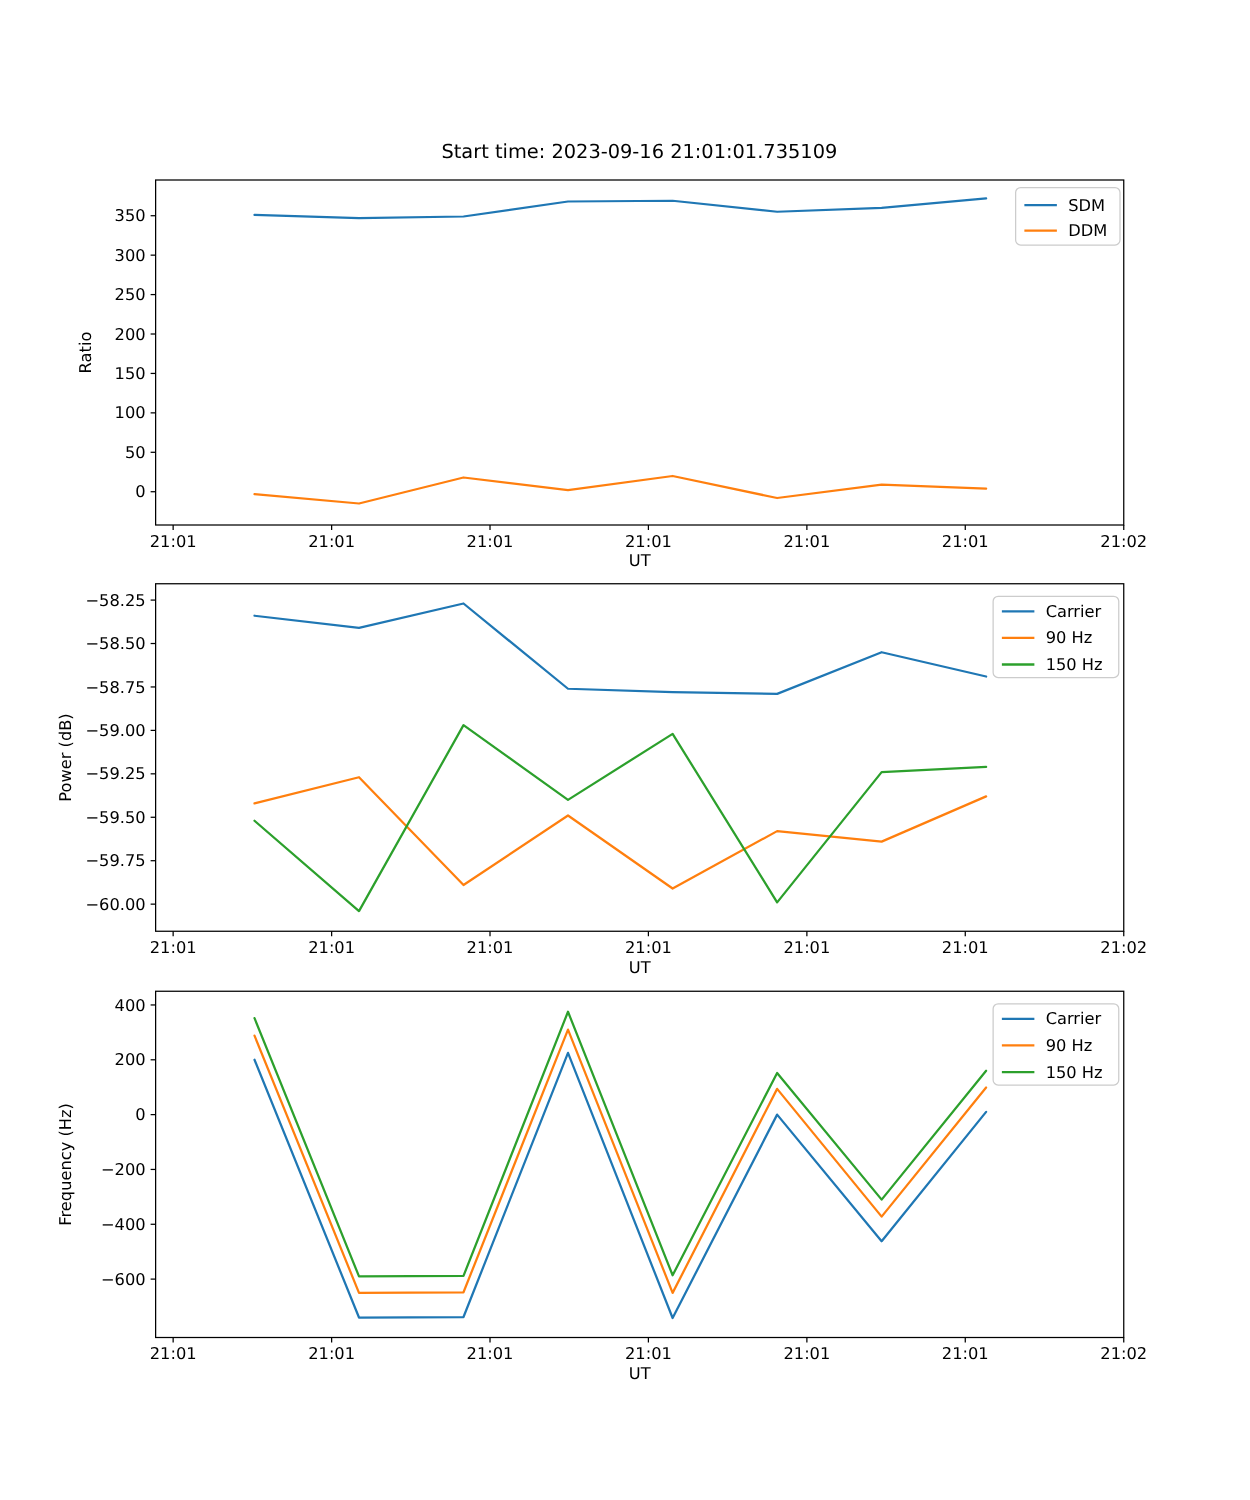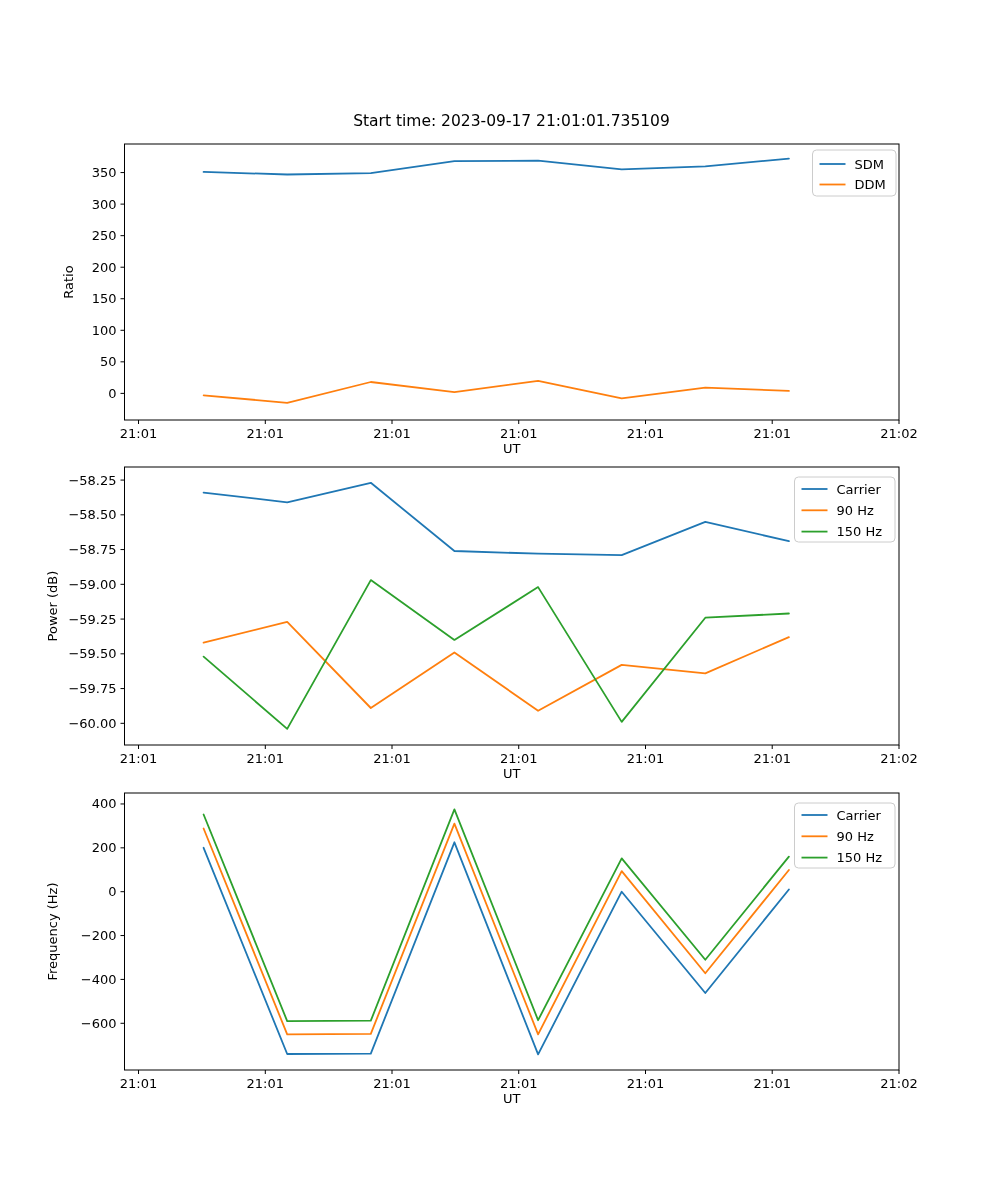--- a/index.html
+++ b/index.html
@@ -29,21 +29,21 @@
     fill: #000000;
   }
   svg.plots .spine { fill: none; stroke: #000000; stroke-width: 1; }
   svg.plots .tick { stroke: #000000; stroke-width: 1; }
   svg.plots .legend-box { fill: #ffffff; stroke: #cccccc; stroke-width: 1; }
 </style>
 </head>
 <body>
 
 <div class="figure">
-  <div class="fig-title">Start time: 2023-09-17 21:01:01.735109</div>
+  <div class="fig-title">Start time: 2023-09-16 21:01:01.735109</div>
   <svg class="plots" width="1000" height="1200" viewBox="0 0 1000 1200" xmlns="http://www.w3.org/2000/svg">
       <g>
         <line x1="120.5" y1="393.37782857142855" x2="124.5" y2="393.37782857142855" class="tick"></line>
         <text x="116.5" y="397.87782857142855" text-anchor="end">0</text>
         <line x1="120.5" y1="361.8349714285714" x2="124.5" y2="361.8349714285714" class="tick"></line>
         <text x="116.5" y="366.3349714285714" text-anchor="end">50</text>
         <line x1="120.5" y1="330.2921142857143" x2="124.5" y2="330.2921142857143" class="tick"></line>
         <text x="116.5" y="334.7921142857143" text-anchor="end">100</text>
         <line x1="120.5" y1="298.7492571428571" x2="124.5" y2="298.7492571428571" class="tick"></line>
         <text x="116.5" y="303.2492571428571" text-anchor="end">150</text>

